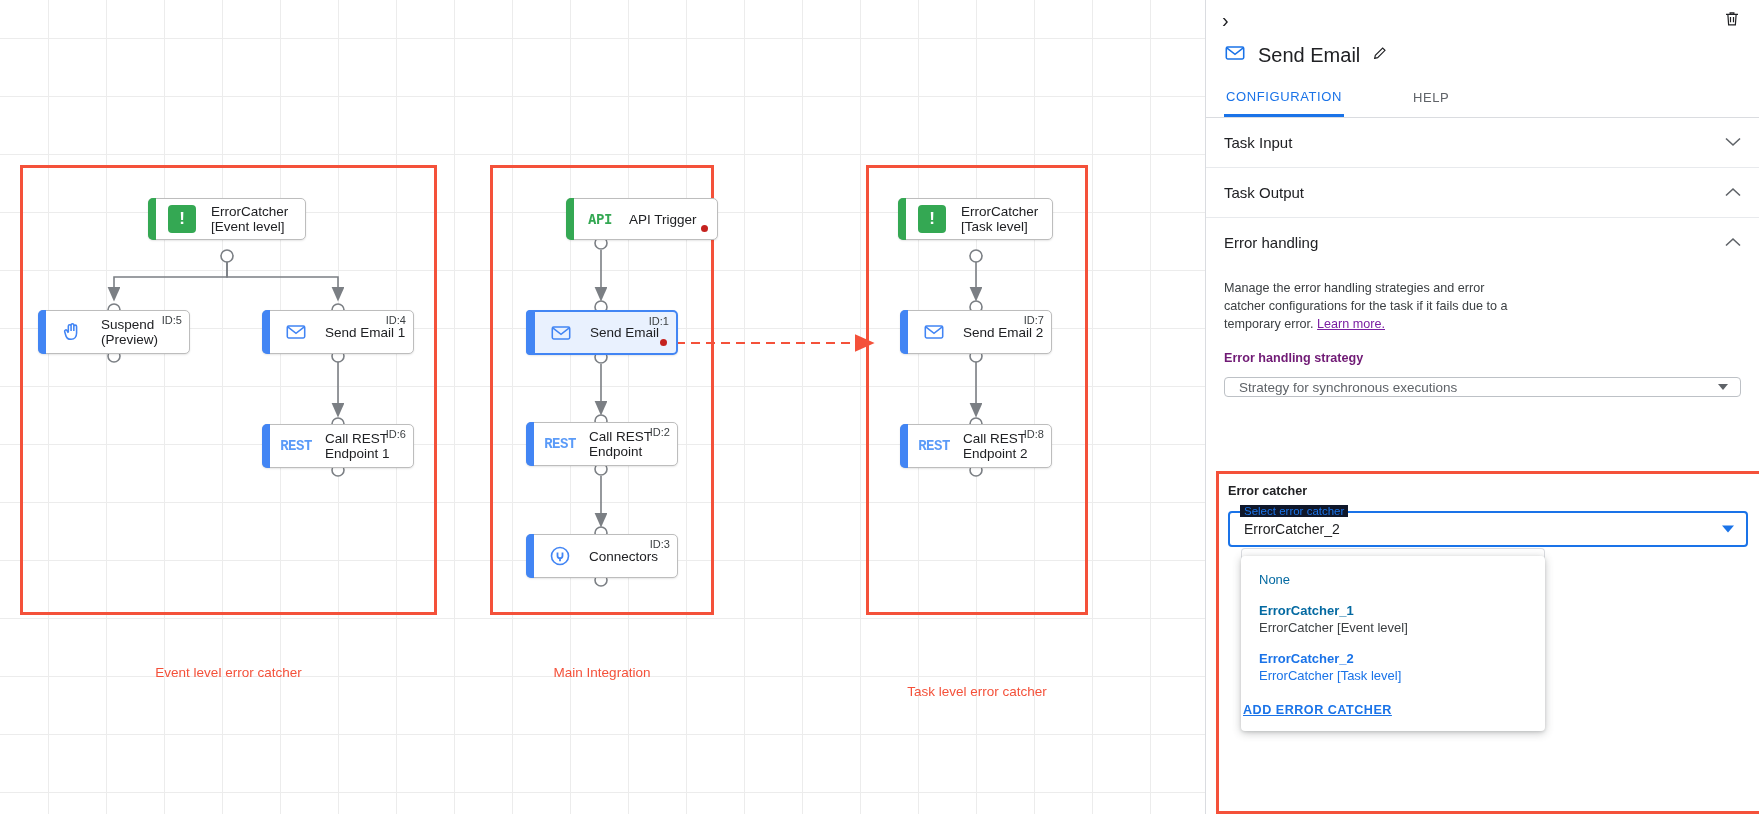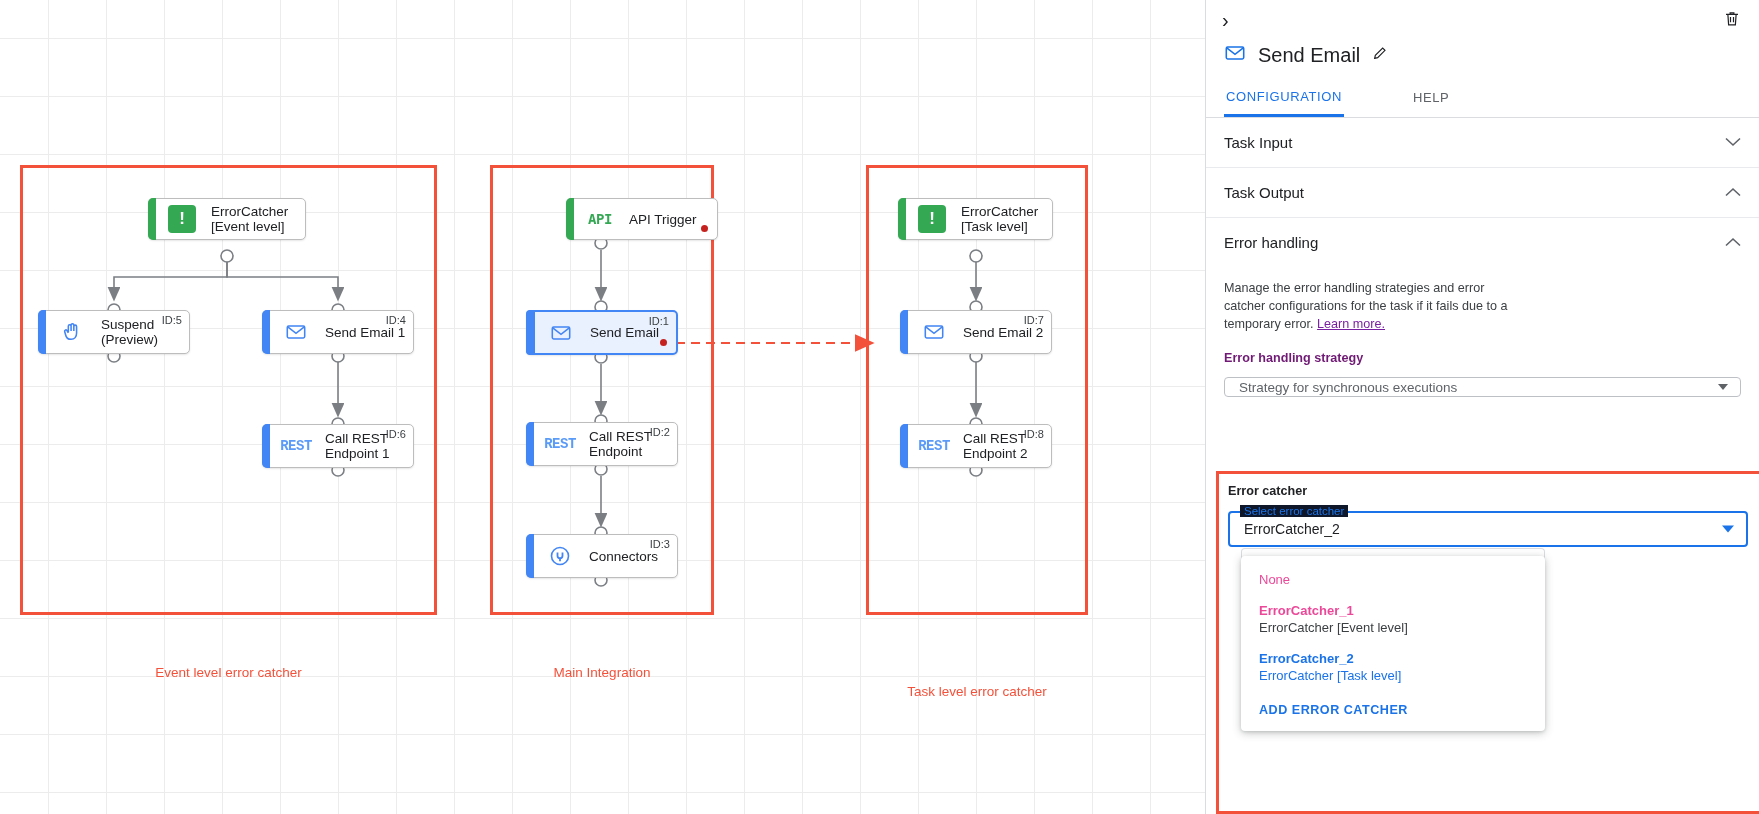--- a/index.html
+++ b/index.html
@@ -202,29 +202,29 @@
   .ec-menu {
     position: absolute;
     left: 22px; top: 82px;
     width: 304px;
     background: #fff;
     border-radius: 4px;
     box-shadow: 0 2px 8px rgba(60,64,67,0.30), 0 1px 3px rgba(60,64,67,0.15);
     padding: 8px 0 6px 0;
   }
   .ec-item { padding: 7px 18px; cursor:pointer; }
-  .ec-item .t1 { font-size:13px; color:#ec4899; font-weight:bold; line-height:17px;}
+  .ec-item .t1 { font-size:13px; color:#0369a1; font-weight:bold; line-height:17px;}
   .ec-item .t2 { font-size:13px; color:#3c4043; line-height:17px;}
   .ec-item.none .t1 { font-weight: normal; }
   .ec-item.sel .t1 { color:#1a73e8; }
   .ec-item.sel .t2 { color:#1a73e8; }
   .ec-add {
-    padding: 12px 18px 8px 18px;
+    padding: 12px 18px 8px 2px;
     font-size: 12.6px; letter-spacing:.5px; font-weight:bold;
-    color:#1a73e8; cursor:pointer;
+    color:#1a73e8; cursor:pointer;text-decoration:underline;
   }
   .ghost-select {
     position:absolute; left:22px; top:74px; width:304px; height:16px;
     border:1px solid #dadce0; border-bottom:none; border-radius:4px 4px 0 0;
     background:#fff;
   }
 </style>
 </head>
 <body>
 

